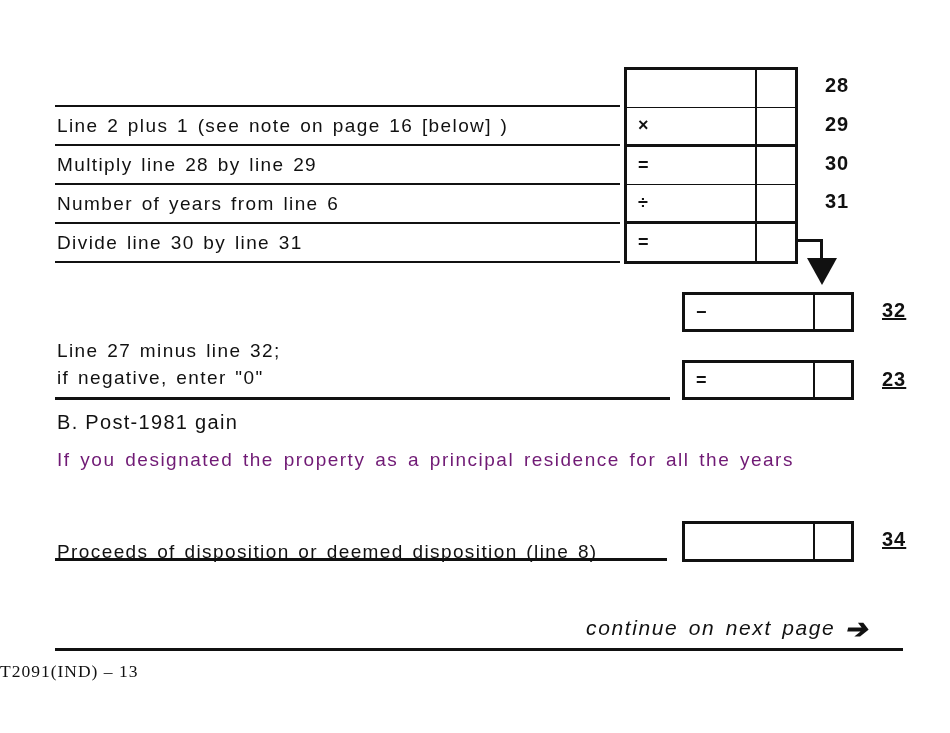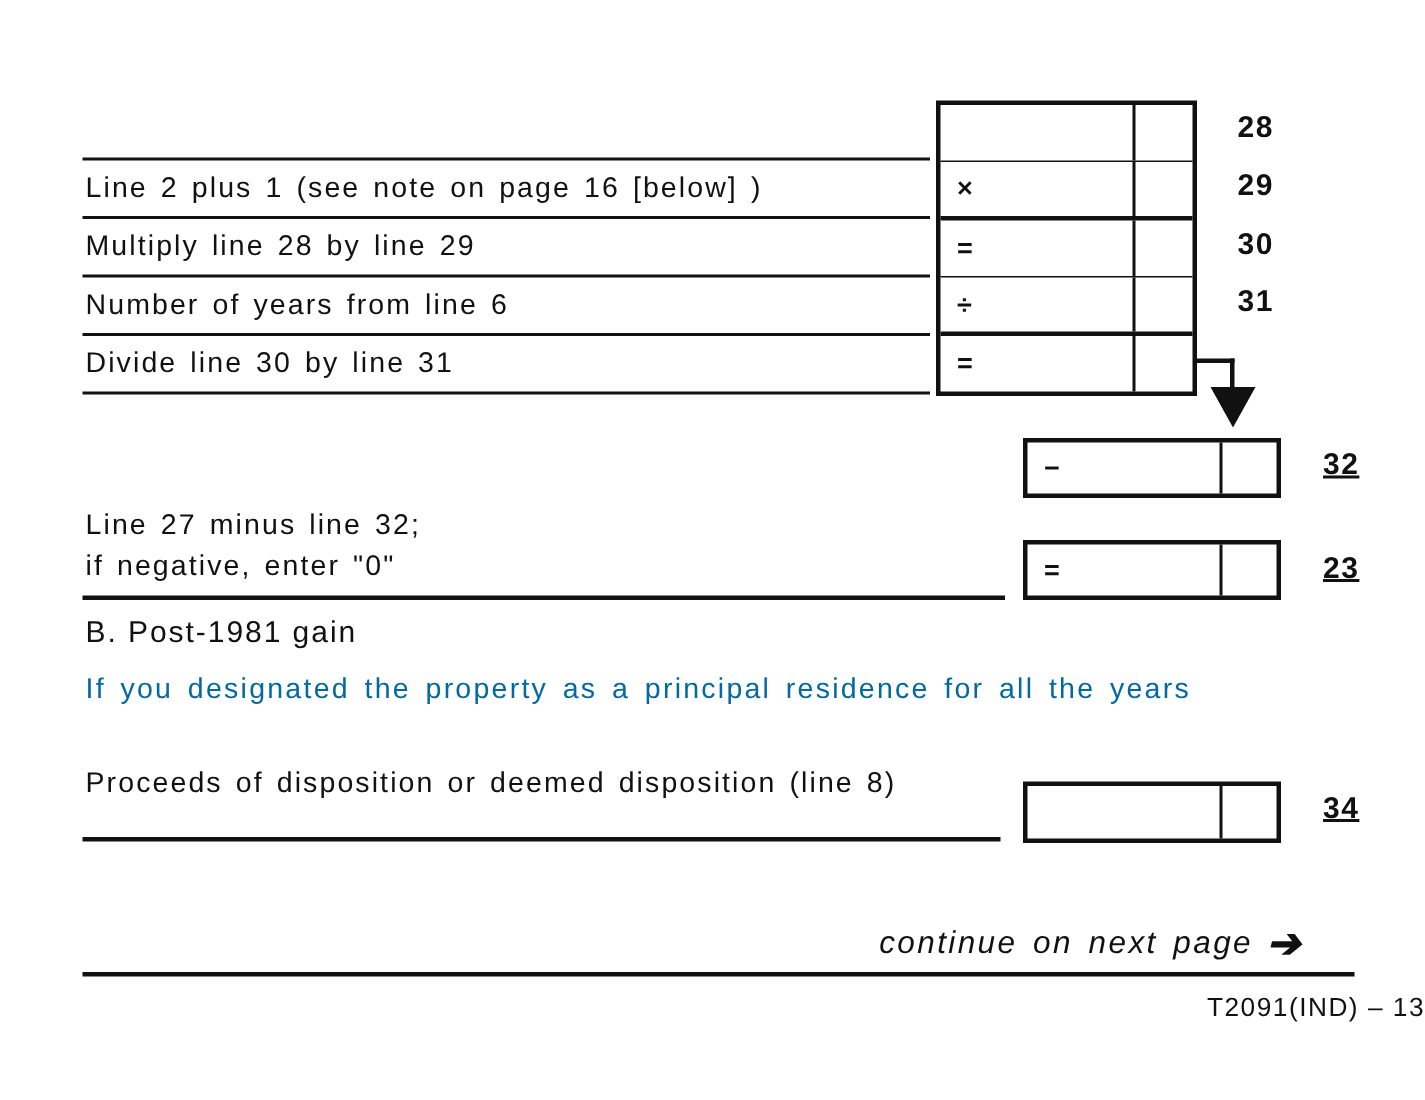--- a/index.html
+++ b/index.html
@@ -43,32 +43,32 @@
 
   
   .conn-h { position:absolute; left:797px; top:239px; width:26px; height:2.5px; background:#111; }
   .conn-v { position:absolute; left:820px; top:239px; width:2.5px; height:21px; background:#111; }
   .tri-down {
     position:absolute; left:807px; top:258px; width:0; height:0;
     border-left:15px solid transparent; border-right:15px solid transparent;
     border-top:27px solid #111;
   }
 
-  .para { position:absolute; left:57px; font-size:19px; letter-spacing:1.5px; word-spacing:3px; white-space:nowrap; color:#0369a1; }
+  .para { position:absolute; left:57px; font-size:19px; letter-spacing:1.5px; word-spacing:3px; white-space:nowrap; color:#701a75; }
   #pre1982-tag { position:absolute; left:400px; width:263px; text-align:right; top:367px;
     font-size:19px; font-weight:bold; letter-spacing:1.2px; white-space:nowrap; }
   #section-b-heading { position:absolute; left:57px; top:411px; font-size:20px; font-weight:normal; letter-spacing:1.3px; }
   #continue-wrap {
     position:absolute; left:400px; top:613px; width:467px; text-align:right;
     font-size:21px; letter-spacing:1.6px; word-spacing:3px; white-space:nowrap;font-style:italic;
   }
   #continue-wrap .arrow { font-size:27px; font-weight:bold; letter-spacing:0; margin-left:9px; vertical-align:-3px; }
   #form-footer {
-    position:absolute; left:0; top:661px; width:950px; text-align:right;
-    font-size:17.5px; letter-spacing:1px;
+    position:absolute; left:0; top:661px; width:950px; text-align:left;
+    font-size:17.5px; letter-spacing:1px;font-family:Liberation Serif, serif;
   }
 </style>
 </head>
 <body>
 
 <div id="page">
 
   <div class="rule" style="left:55px; top:105px; width:565px"></div>
 
   <div class="lbl" style="top:115px"><span>Line 2 plus 1 (see </span><span class="bold">note</span><span> on page 16 [below] )</span></div>
@@ -140,21 +140,21 @@
     <div class="cell-main">
         <span>=</span>
       </div>
     <div class="cell-cents"></div>
   </div>
   <div class="num num-right" style="top:368px">23</div>
 
   <div id="section-b-heading">B. Post-1981 gain</div>
   <div class="para" style="top:449px">If you designated the property as a principal residence for all the years</div>
 
-  <div class="lbl" style="top:512px">Proceeds of disposition or deemed disposition (line 8)</div>
+  <div class="lbl" style="top:541px">Proceeds of disposition or deemed disposition (line 8)</div>
   <div class="rule-thick" style="left:55px; top:558px; width:612px"></div>
   <div class="amount-box" style="top:521px; height:41px">
     <div class="cell-main"></div>
     <div class="cell-cents"></div>
   </div>
   <div class="num num-right" style="top:528px">34</div>
 
   <div id="continue-wrap"><span>continue on next page</span><span class="arrow">➔</span></div>
   <div class="rule-thick" style="left:55px; top:648px; width:848px"></div>
   <div id="form-footer">T2091(IND) – 13</div>

